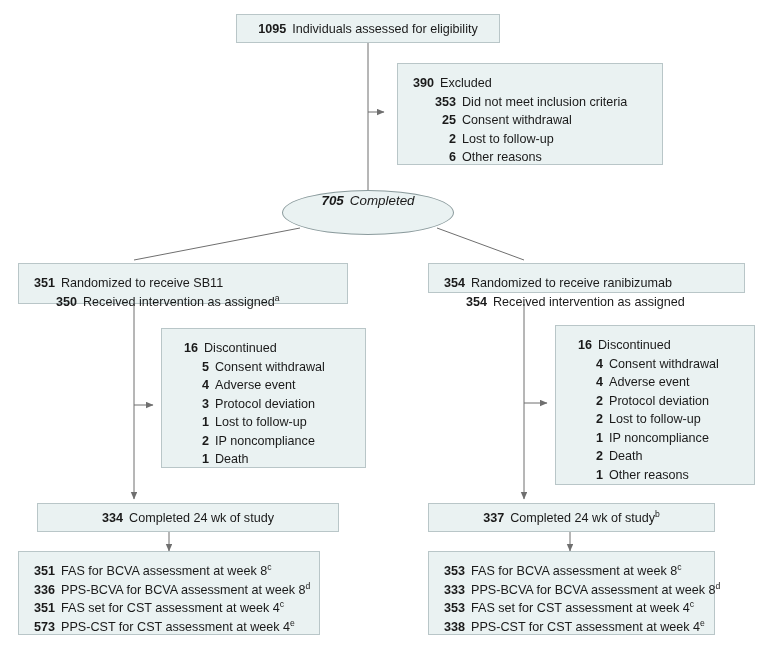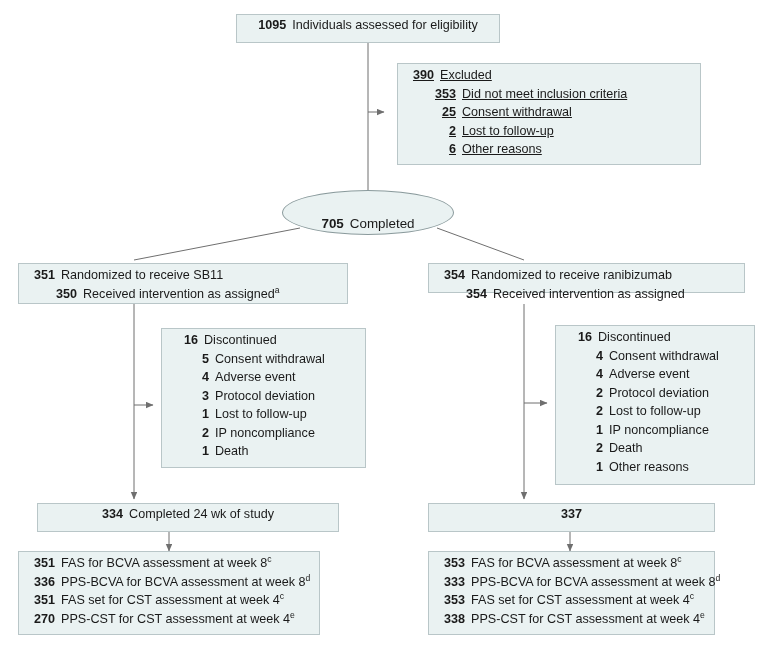--- a/index.html
+++ b/index.html
@@ -26,31 +26,32 @@
     left: 0; top: 0;
     width: 780px;
     height: 647px;
     pointer-events: none;
   }
   .box {
     position: absolute;
     background: #eaf2f2;
     border: 1px solid #b9c6c8;
     box-sizing: border-box;
-    padding: 2px 10px 8px 10px;
+    padding: 10px 10px 8px 10px;
   }
   .ellipse {
     position: absolute;
     background: #eaf2f2;
     border: 1px solid #8a9a9c;
     border-radius: 50%;
     box-sizing: border-box;
     display: flex;
-    align-items: flex-end;
+    align-items: flex-start;
     justify-content: center;
+    font-style: italic;
   }
   .row {
     display: flex;
     align-items: baseline;
     line-height: 1.47;
     font-size: 12.6px;
     white-space: nowrap;
   }
   .row.center {
     justify-content: center;
@@ -119,21 +120,21 @@
     </g>
   </svg>
 
   <div class="box" style="left:236px; top:14px; width:264px; height:29px; display:flex; align-items:center; justify-content:center;">
     <div class="row center">
       <span class="num">1095</span>
       <span class="lbl">Individuals assessed for eligibility</span>
     </div>
   </div>
 
-  <div class="box" style="left:397px; top:63px; width:304px; height:102px;text-decoration:underline;">
+  <div class="box" style="left:397px; top:63px; width:266px; height:102px;">
     <div class="row">
       <span class="num numw-3">390</span>
       <span class="lbl">Excluded</span>
     </div>
     <div class="row sub">
       <span class="num numw-3">353</span>
       <span class="lbl">Did not meet inclusion criteria</span>
     </div>
     <div class="row sub">
       <span class="num numw-3">25</span>
@@ -247,38 +248,39 @@
   <div class="box" style="left:18px; top:503px; width:302px; height:29px; display:flex; align-items:center; justify-content:center;margin-left:19px;">
     <div class="row center">
       <span class="num">334</span>
       <span class="lbl"><span>Completed 24 wk of study</span><sup></sup></span>
     </div>
   </div>
 
   <div class="box" style="left:428px; top:503px; width:287px; height:29px; display:flex; align-items:center; justify-content:center;">
     <div class="row center">
       <span class="num">337</span>
+      <span class="lbl"><span>Completed 24 wk of study</span><sup>b</sup></span>
     </div>
   </div>
 
   <div class="box" style="left:18px; top:551px; width:302px; height:84px;">
     <div class="row">
       <span class="num numw-3">351</span>
       <span class="lbl"><span>FAS for BCVA assessment at week 8</span><sup>c</sup></span>
     </div>
     <div class="row">
       <span class="num numw-3">336</span>
       <span class="lbl"><span>PPS-BCVA for BCVA assessment at week 8</span><sup>d</sup></span>
     </div>
     <div class="row">
       <span class="num numw-3">351</span>
       <span class="lbl"><span>FAS set for CST assessment at week 4</span><sup>c</sup></span>
     </div>
     <div class="row">
-      <span class="num numw-3">270</span>
+      <span class="num numw-3">573</span>
       <span class="lbl"><span>PPS-CST for CST assessment at week 4</span><sup>e</sup></span>
     </div>
   </div>
 
   <div class="box" style="left:428px; top:551px; width:287px; height:84px;">
     <div class="row">
       <span class="num numw-3">353</span>
       <span class="lbl"><span>FAS for BCVA assessment at week 8</span><sup>c</sup></span>
     </div>
     <div class="row">

